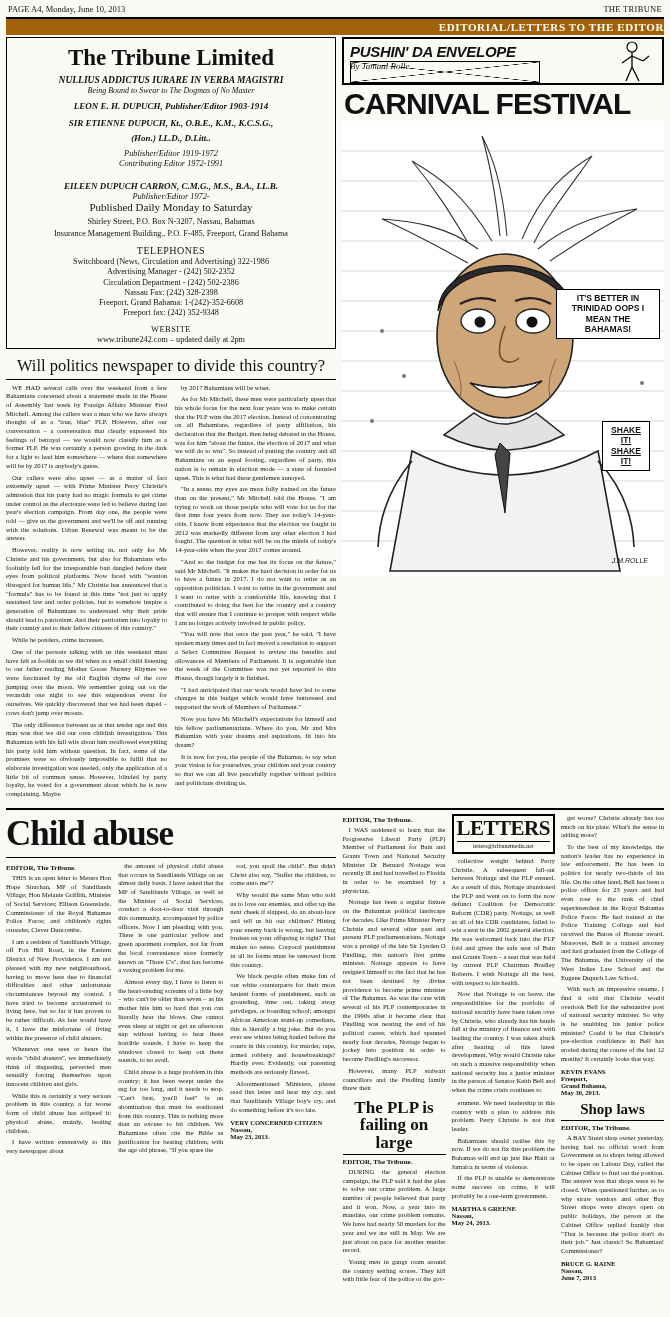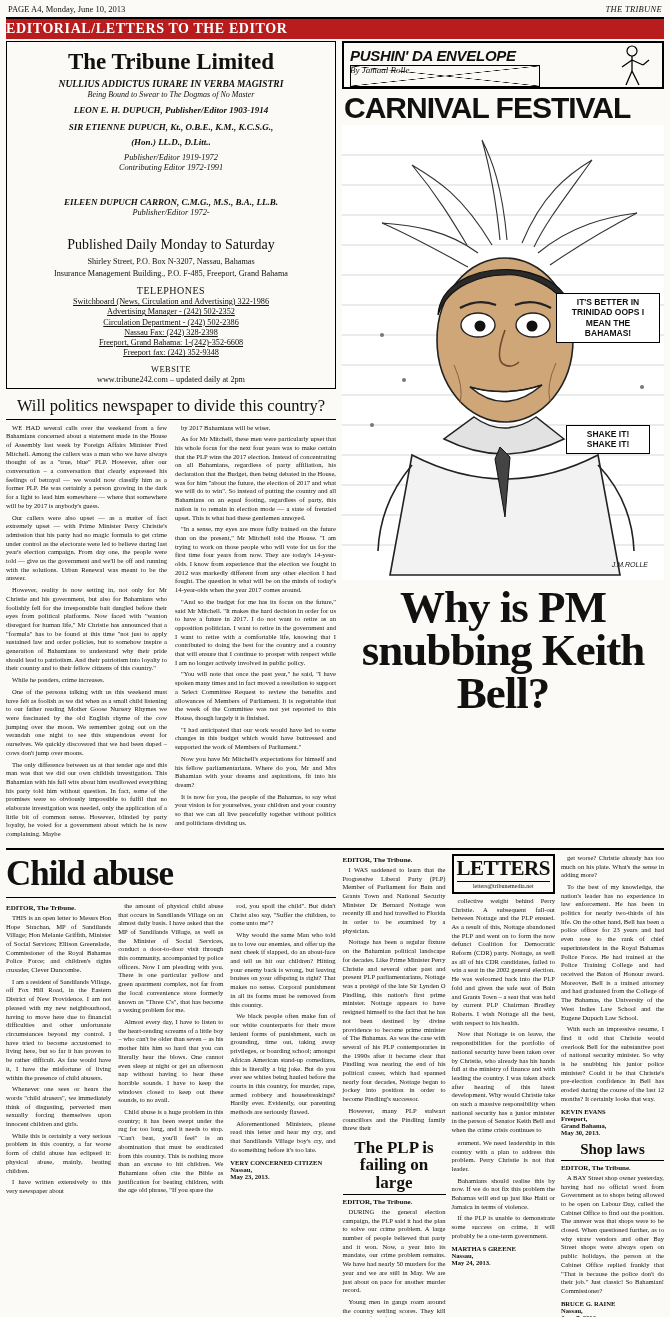--- a/index.html
+++ b/index.html
@@ -17,46 +17,46 @@
     overflow:hidden;
   }
   
   .masthead {
     display:flex; justify-content:space-between; align-items:flex-end;
     font-size:8.5px; padding:4px 2px 2px 2px;
     font-family:"Liberation Serif", serif;
     text-align:center;
   }
   .masthead .left { font-style:normal; }
-  .masthead .right { font-weight:normal; letter-spacing:.3px;font-style:italic;}
+  .masthead .right { font-weight:normal; letter-spacing:.3px;}
   .rule-black { height:2px; background:#000; margin:1px 0 0 0; }
   .section-bar {
-    background:#b91c1c; color:#fff; text-align:left;
-    font-size:14px; font-weight:bold; letter-spacing:.6px;
+    background:#a16207; color:#fff; text-align:right;
+    font-size:11px; font-weight:bold; letter-spacing:.6px;
     padding:1.5px 0 2px 0; font-family:"Liberation Serif", serif;
     margin-bottom:2px;
   }
   
   .top-region { display:flex; gap:6px; }
   .edit-box {
     width:330px; border:1px solid #000; padding:5px 8px 4px 8px;
     text-align:center;
   }
   .tribune-limited {
     font-size:23px; font-weight:bold; font-family:"Liberation Serif", serif;
     margin:2px 0 4px 0; letter-spacing:0px;
   }
   .latin { font-style:italic; font-weight:bold; font-size:9.5px; margin:0; }
   .latin-sub { font-style:italic; font-size:8px; margin:1px 0 6px 0; }
   .name-line { font-style:italic; font-weight:bold; font-size:9px; margin:5px 0 0 0; }
   .role-line { font-style:italic; font-size:8.3px; margin:1px 0 0 0; }
-  .pub-daily { font-size:14px; margin:20px 0 4px 0; }
+  .pub-daily { font-size:11px; margin:0 0 4px 0; }
   .addr { font-size:8.2px; line-height:1.25; margin:2px 0; }
   .tel-head { font-size:10px; font-weight:normal; margin:6px 0 1px 0; letter-spacing:.5px;}
-  .tel { font-size:8.2px; line-height:1.25;text-decoration:underline; }
+  .tel { font-size:8.2px; line-height:1.25; }
   .web-head { font-size:8.4px; margin:6px 0 1px 0; letter-spacing:.5px;}
   .web { font-size:8.2px; }
 
   
   .q-headline {
     font-size:16.5px; text-align:center; margin:7px 0 3px 0;
     font-family:"Liberation Serif", serif;
   }
   .hr-thin { border-top:1px solid #000; margin:2px 0 4px 0; }
 
@@ -158,21 +158,21 @@
       <div class="edit-box">
         <div class="tribune-limited">The Tribune Limited</div>
         <div class="latin">NULLIUS ADDICTUS IURARE IN VERBA MAGISTRI</div>
         <div class="latin-sub">Being Bound to Swear to The Dogmas of No Master</div>
 
         <div class="name-line">LEON E. H. DUPUCH, Publisher/Editor 1903-1914</div>
         <div class="name-line" style="margin-top:7px;">SIR ETIENNE DUPUCH, Kt., O.B.E., K.M., K.C.S.G.,</div>
         <div class="name-line">(Hon.) LL.D., D.Litt..</div>
         <div class="role-line" style="margin-top:6px;">Publisher/Editor 1919-1972</div>
         <div class="role-line">Contributing Editor 1972-1991</div>
-        <div class="name-line" style="margin-top:25px;">EILEEN DUPUCH CARRON, C.M.G., M.S., B.A., LL.B.</div>
+        <div class="name-line" style="margin-top:13px;">EILEEN DUPUCH CARRON, C.M.G., M.S., B.A., LL.B.</div>
         <div class="role-line">Publisher/Editor 1972-</div>
 
         <div class="pub-daily">Published Daily Monday to Saturday</div>
         <div class="addr">Shirley Street, P.O. Box N-3207, Nassau, Bahamas</div>
         <div class="addr">Insurance Management Building., P.O. F-485, Freeport, Grand Bahama</div>
 
         <div class="tel-head">TELEPHONES</div>
         <div class="tel">Switchboard (News, Circulation and Advertising) 322-1986</div>
         <div class="tel">Advertising Manager - (242) 502-2352</div>
         <div class="tel">Circulation Department - (242) 502-2386</div>
@@ -274,25 +274,24 @@
             <circle cx="40" cy="210" r="2"></circle>
               <circle cx="62" cy="255" r="2"></circle>
             <circle cx="285" cy="215" r="2"></circle>
               <circle cx="300" cy="262" r="2"></circle>
             <circle cx="30" cy="300" r="2"></circle>
               <circle cx="295" cy="305" r="2"></circle>
           </g>
         </svg>
 
         <div class="balloon" style="right:4px; top:168px; width:104px;">IT'S BETTER IN TRINIDAD OOPS I MEAN THE BAHAMAS!</div>
-        <div class="balloon" style="right:14px; top:300px; width:84px;">SHAKE IT! SHAKE IT!</div>
+        <div class="balloon" style="right:14px; top:300px; width:48px;text-decoration:underline;">SHAKE IT! SHAKE IT!</div>
         <div style="position:absolute; right:16px; bottom:12px; font-size:7px; font-style:italic; font-family:'Liberation Sans', sans-serif;">J.M.ROLLE</div>
       </div>
 
-      <div class="why-head">Why is PM snubbing Keith Bell?</div>
     </div>
   </div>
 
   <div class="mid-rule"></div>
 
   <div class="bottom">
 
     <div class="child-col">
       <div class="child-head">Child abuse</div>
       <div class="hr-thin"></div>

